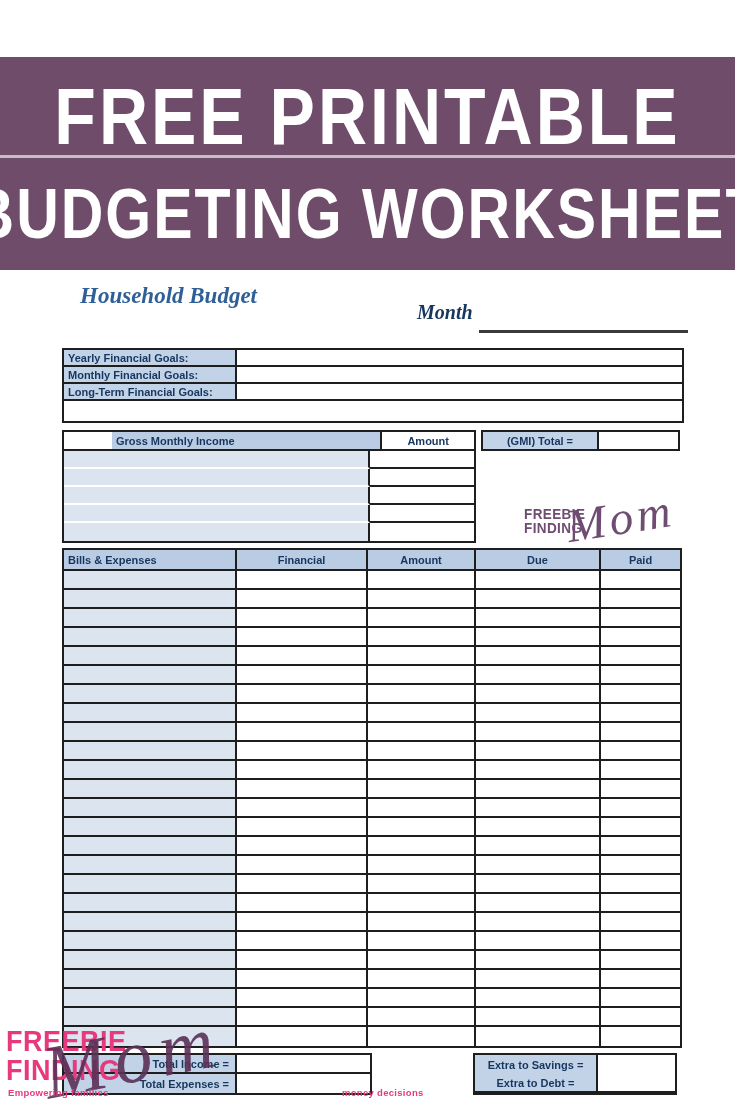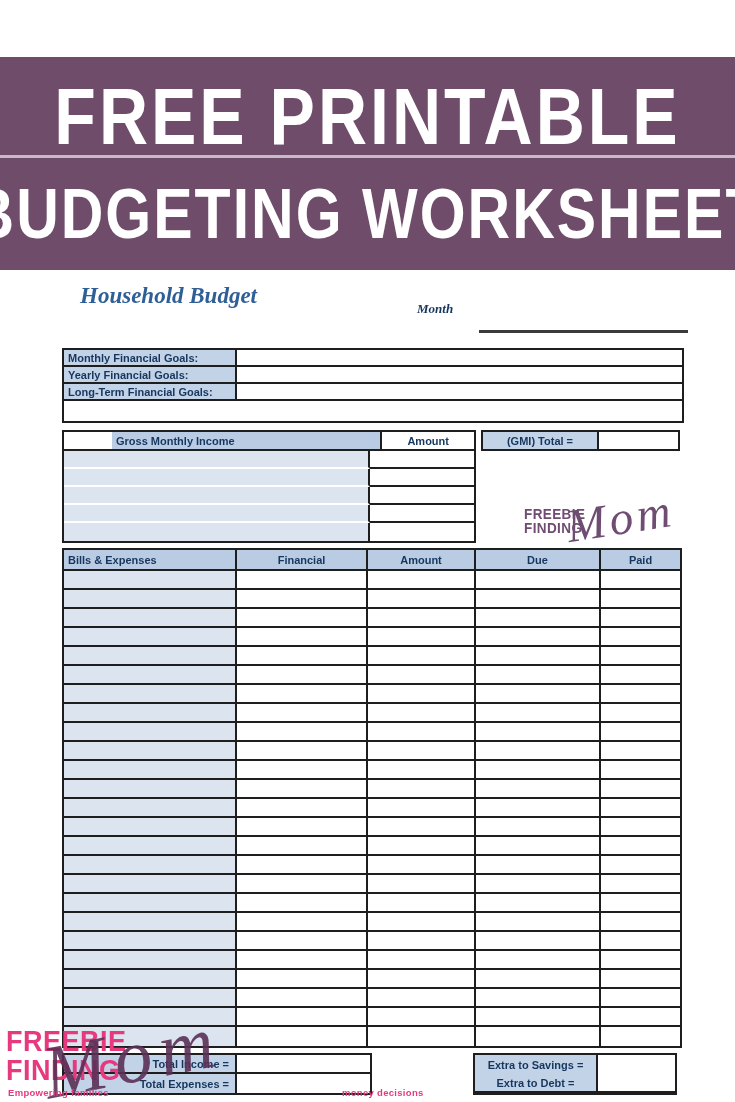--- a/index.html
+++ b/index.html
@@ -14,21 +14,21 @@
   .banner-divider{position:absolute;left:0;top:98px;width:735px;height:3px;background:var(--banner-divider);}
   .banner-text{color:#ffffff;font-weight:bold;white-space:nowrap;display:inline-block;
                transform:scaleY(1.18);transform-origin:center;}
   .band1 .banner-text{font-size:68px;letter-spacing:3px;}
   .band2 .banner-text{font-size:59px;letter-spacing:2px;}
 
   
   .sheet-title{position:absolute;left:80px;top:283px;font-family:"Liberation Serif",serif;
                font-style:italic;font-weight:bold;font-size:23px;color:var(--title-blue);}
   .month-label{position:absolute;left:417px;top:301px;font-family:"Liberation Serif",serif;
-               font-style:italic;font-weight:600;font-size:13px;color:var(--navy);}
+               font-style:italic;font-weight:600;font-size:20px;color:var(--navy);}
   .month-line{position:absolute;left:479px;top:330px;width:209px;height:3px;background:var(--underline);}
 
   
   .tbl{position:absolute;border:2px solid var(--border);box-sizing:border-box;background:#ffffff;}
   .r{display:flex;box-sizing:border-box;}
   .c{box-sizing:border-box;overflow:hidden;white-space:nowrap;font-size:11px;font-weight:bold;
      color:var(--navy);display:flex;align-items:center;}
   .c.center{justify-content:center;}
   .c.right{justify-content:flex-end;padding-right:6px;}
   .c.left{padding-left:4px;}
@@ -111,25 +111,25 @@
       <span class="banner-text">BUDGETING WORKSHEET</span>
     </div>
   </div>
 
   <div class="sheet-title">Household Budget</div>
   <div class="month-label">Month</div>
   <div class="month-line"></div>
 
   <div id="goals" class="tbl">
       <div class="r rlab bb">
+        <div class="c lab left bgl vline">Yearly Financial Goals:</div>
+        <div class="c val"></div>
+      </div>
+      <div class="r rlab bb">
         <div class="c lab left bgl vline">Monthly Financial Goals:</div>
-        <div class="c val"></div>
-      </div>
-      <div class="r rlab bb">
-        <div class="c lab left bgl vline">Yearly Financial Goals:</div>
         <div class="c val"></div>
       </div>
       <div class="r rlab bb">
         <div class="c lab left bgl vline">Long-Term Financial Goals:</div>
         <div class="c val"></div>
       </div>
       <div class="r rempty">
         <div class="c val"></div>
       </div>
     </div>

